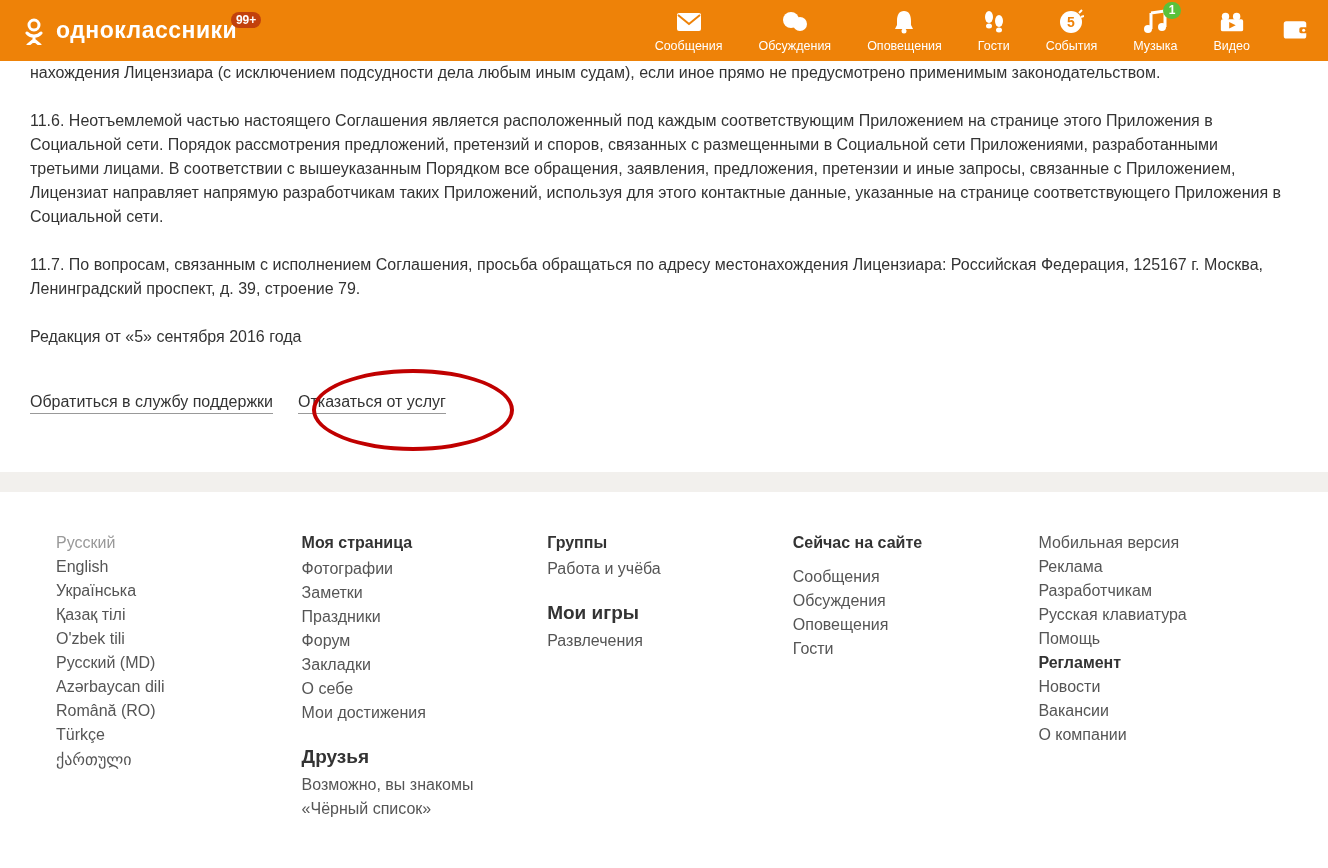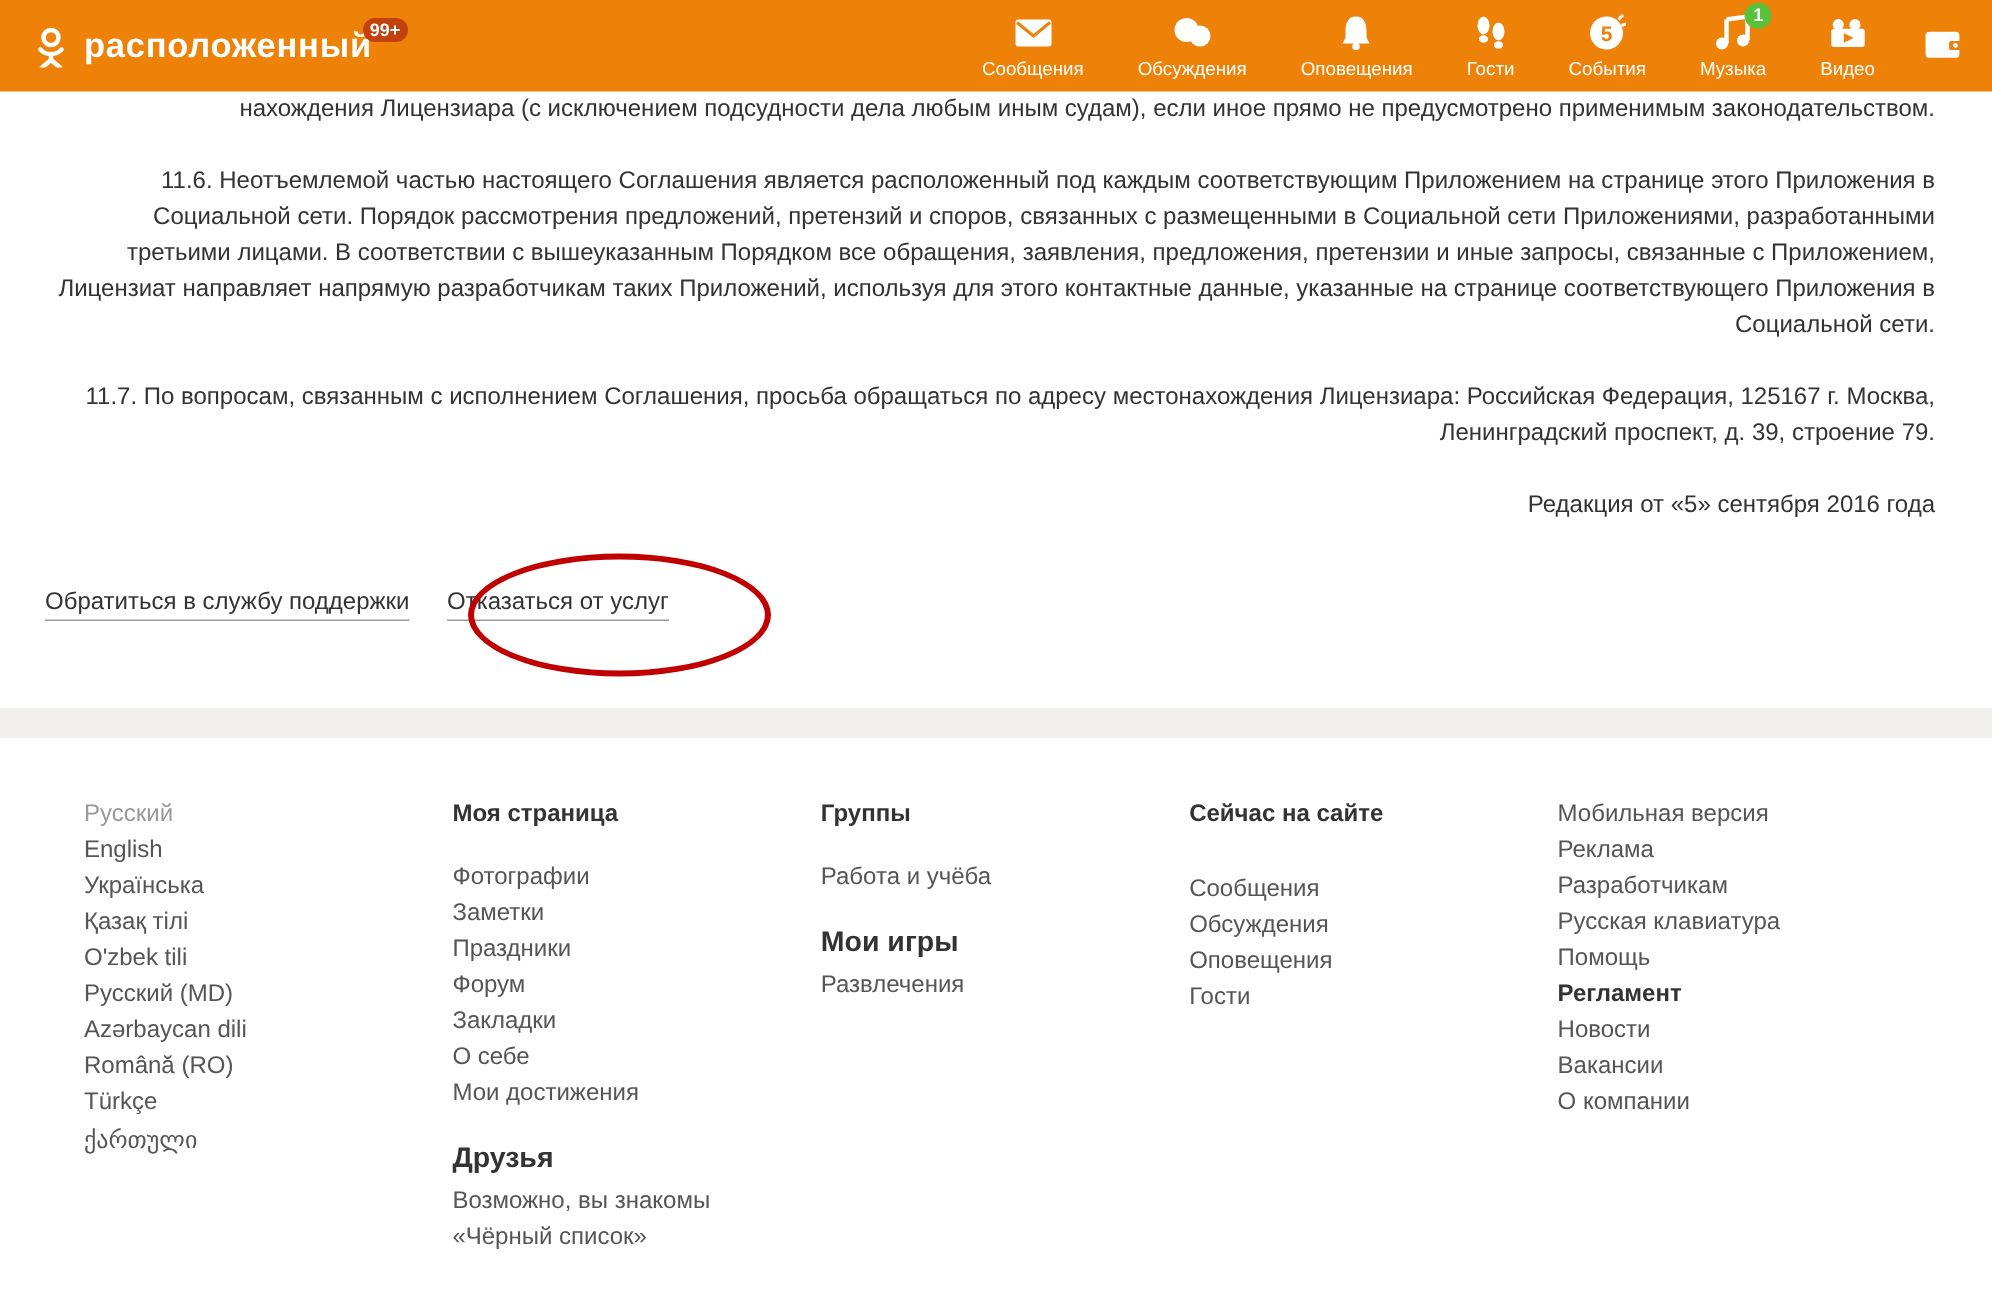--- a/index.html
+++ b/index.html
@@ -7,47 +7,47 @@
   .header { background: #ee8208; height: 61px; display: flex; align-items: center; padding: 0 20px; }
   .logo-wrap { display: flex; align-items: center; position: relative; }
   .logo-icon { width: 28px; height: 28px; margin-right: 8px; display:flex; align-items:center; justify-content:center;}
   .logo-text { color: #fff; font-size: 23px; font-weight: bold; letter-spacing: 0.5px; }
   .badge { position: absolute; top: -5px; right: -24px; background: #c2410c; color: #fff; font-size: 12px; font-weight: bold; padding: 1px 5px; border-radius: 9px; }
   .nav { display: flex; margin-left: auto; gap: 0; }
   .nav-item { display: flex; flex-direction: column; align-items: center; color: #fff; font-size: 12.5px; padding: 6px 18px; cursor: pointer; position: relative; }
   .nav-icon { width: 26px; height: 26px; margin-bottom: 4px; display:flex; align-items:center; justify-content:center; }
   .nav-badge { position: absolute; top: -1px; right: 14px; background: #5ac13b; color: #fff; font-size: 12px; font-weight: bold; padding: 0 6px; border-radius: 9px; line-height:17px;}
   .wallet { margin-left: 14px; display:flex; align-items:center;}
-  .content { padding: 0 30px 30px 30px; max-width: 1320px; text-align: right; }
+  .content { padding: 0 30px 30px 30px; max-width: 1320px; }
   .para { font-size: 16px; line-height: 1.5; color: #333; margin-bottom: 24px; }
   .action-links { display: flex; gap: 25px; margin-top: 44px; position: relative; }
   .action-links a { color: #333; font-size: 16px; text-decoration: none; border-bottom: 1px solid #999; padding-bottom: 2px; cursor: pointer; }
   .circle-annot { position: absolute; left: 282px; top: -24px; width: 202px; height: 82px; border: 4px solid #c00000; border-radius: 50%; pointer-events: none; }
   .footer-sep { height: 20px; background: #f2f0ed; margin-top: 28px; }
   .footer { padding: 42px 56px 30px 56px; display: flex; gap: 12px; }
   .fcol { flex: 1; }
-  .fcol-title { font-size: 16px; font-weight: bold; color: #333; margin-bottom: 24px; margin-top: 0; }
+  .fcol-title { font-size: 16px; font-weight: bold; color: #333; margin-bottom: 8px; margin-top: 0; }
   .fcol-subtitle { font-size: 19px; font-weight: bold; color: #333; margin-top: 24px; margin-bottom: 8px; }
   .flink { display: block; font-size: 16px; color: #555; margin-bottom: 6px; cursor: pointer; }
   .flink.current { color: #999; }
   .flink.active { font-weight: bold; color: #333; }
   svg { display:block; }
 </style>
 </head>
 <body>
 
 <div class="header">
   <div class="logo-wrap">
     <span class="logo-icon">
       <svg width="26" height="28" viewBox="0 0 26 28">
           <circle cx="13" cy="8" r="5" fill="none" stroke="#fff" stroke-width="3"></circle>
           <path d="M6 16 C9 20 17 20 20 16 M13 19 L13 23 M13 23 L7 28 M13 23 L19 28" stroke="#fff" stroke-width="3" fill="none" stroke-linecap="round"></path>
         </svg>
     </span>
-    <span class="logo-text">расположенный</span>
+    <span class="logo-text">одноклассники</span>
     <span class="badge">99+</span>
   </div>
   <div class="nav">
     <div class="nav-item">
       <span class="nav-icon">
           <svg width="26" height="20" viewBox="0 0 26 20">
             <rect x="1" y="1" width="24" height="18" rx="2" fill="#fff"></rect>
             <path d="M2 3 L13 12 L24 3" stroke="#ee8208" stroke-width="2" fill="none"></path>
           </svg>
         </span>

